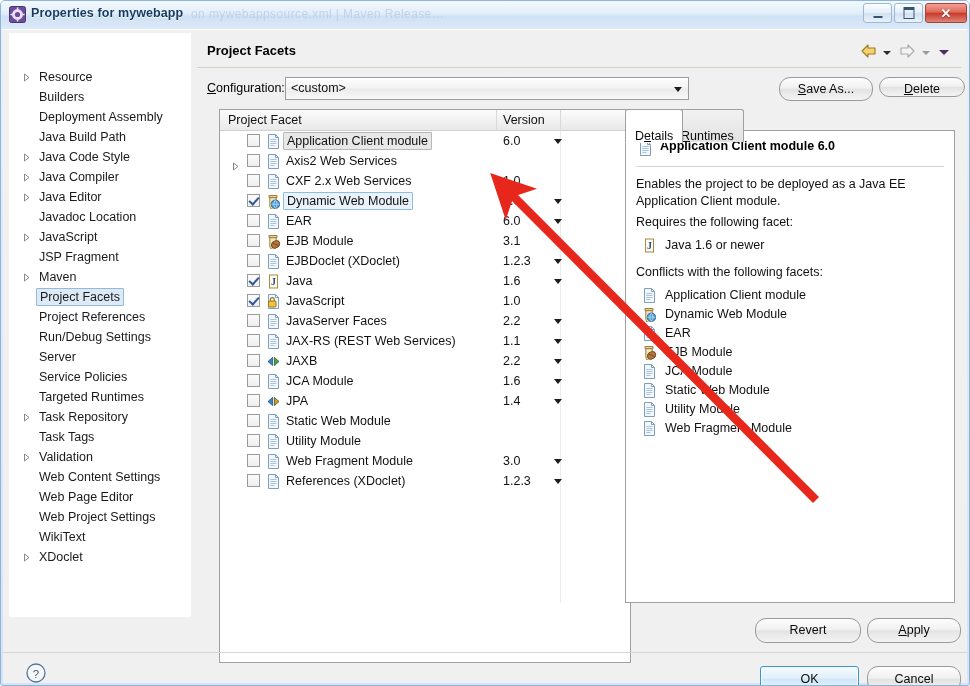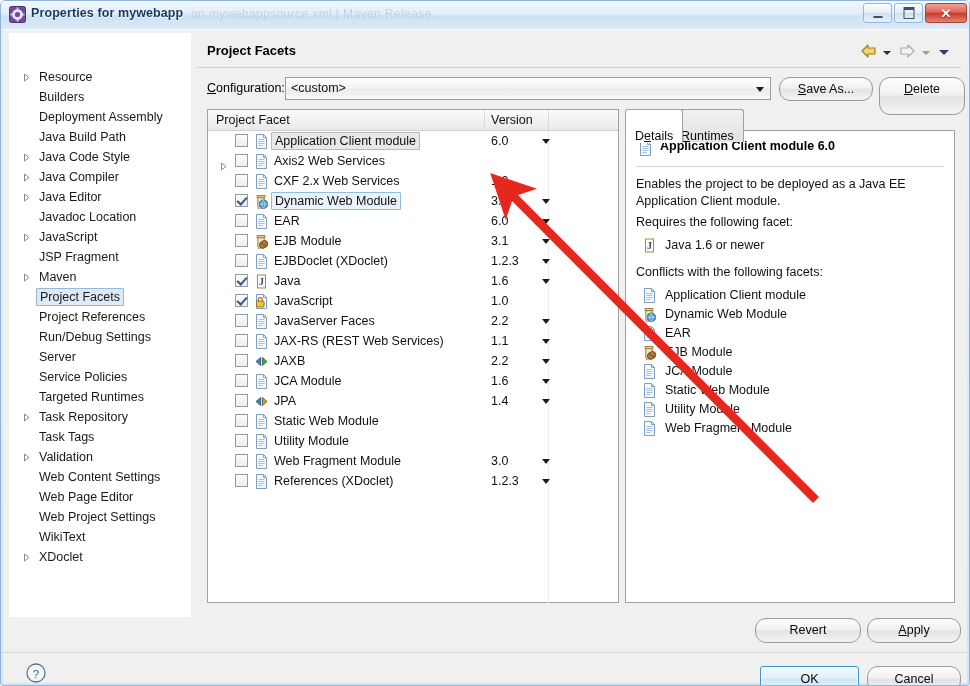--- a/index.html
+++ b/index.html
@@ -135,46 +135,46 @@
   }
   .nav-caret.gray { border-top-color: #9a9a9a; }
   .nav-caret.purple { border-top-color: #4b2d6e; border-left-width: 5px; border-right-width: 5px; border-top-width: 5px; }
 
   
   #config-row { position: absolute; left: 10px; top: 44px; width: 748px; height: 24px; }
   #config-label {
     position: absolute; left: 0; top: 4px; font-size: 12.5px; color: #000;
   }
   #config-combo {
-    position: absolute; left: 78px; top: 0; width: 486px; height: 23px;
+    position: absolute; left: 78px; top: 0; width: 404px; height: 23px;
     border: 1px solid #9b9b9b;
     background: linear-gradient(180deg,#fefefe 0%,#f3f3f3 48%,#ebebeb 52%,#f7f7f7 100%);
   }
   #config-combo .val {
     position: absolute; left: 5px; top: 3px; font-size: 12.5px; color: #111;
   }
   #config-combo .arrow {
     position: absolute; right: 6px; top: 9px;
     width: 0; height: 0;
     border-left: 4px solid transparent; border-right: 4px solid transparent;
     border-top: 5px solid #1c1c1c;
   }
   .btn {
     border: 1px solid #9a9a9a; border-radius: 11px;
     background: linear-gradient(180deg,#fdfdfd 0%,#f1f1f1 45%,#e3e3e3 52%,#f4f4f4 100%);
     font-family: "Liberation Sans", sans-serif; font-size: 12.5px; color: #0a0a0a;
     text-align: center; cursor: default;
   }
   .btn .u { text-decoration: underline; }
   #btn-saveas { position: absolute; left: 572px; top: 0; width: 94px; height: 24px; line-height: 22px; }
-  #btn-delete { position: absolute; left: 672px; top: 0; width: 86px; height: 38px; line-height: 22px; }
+  #btn-delete { position: absolute; left: 672px; top: 0; width: 86px; height: 20px; line-height: 22px; }
 
   
   #facet-table {
-    position: absolute; left: 10px; top: 76px; width: 412px; height: 494px;
+    position: absolute; left: 22px; top: 76px; width: 412px; height: 554px;
     background: #ffffff; border: 1px solid #a0a0a0; text-align: center;
   }
   #facet-header {
     position: relative; height: 21px;
     background: linear-gradient(180deg,#fbfbfb 0%,#f2f2f2 50%,#e9e9e9 100%);
     border-bottom: 1px solid #d0d0d0;
   }
   #facet-header .hc {
     position: absolute; top: 3px; font-size: 12.5px; color: #111;
   }

